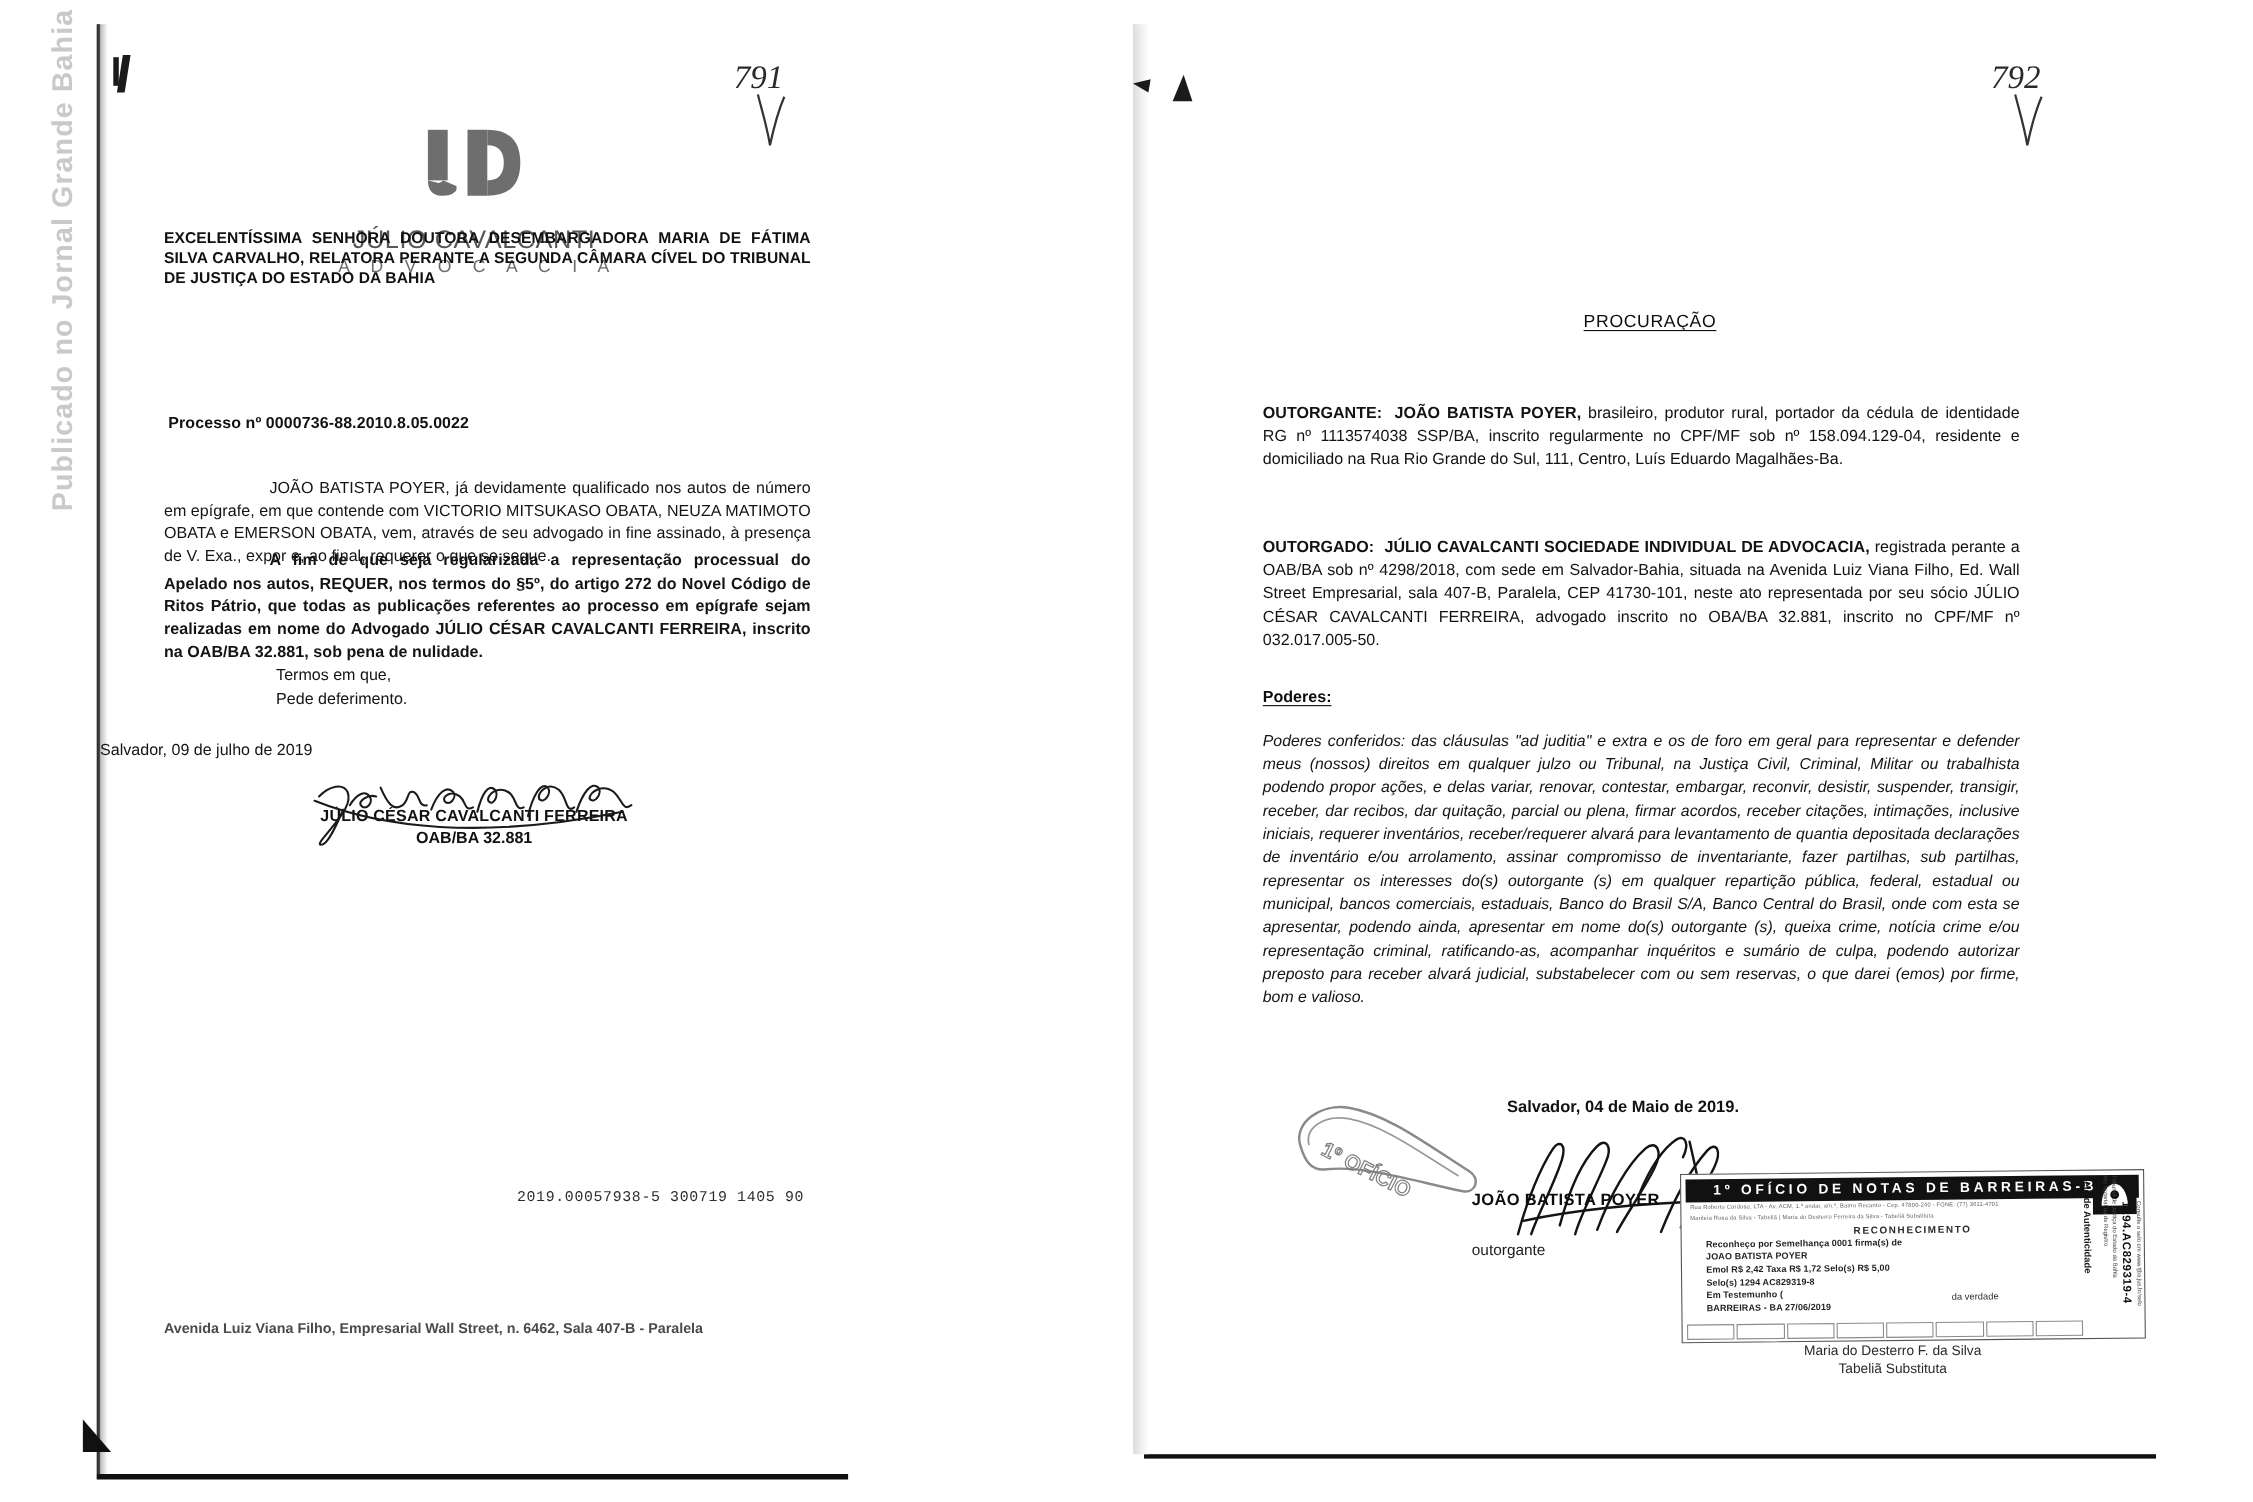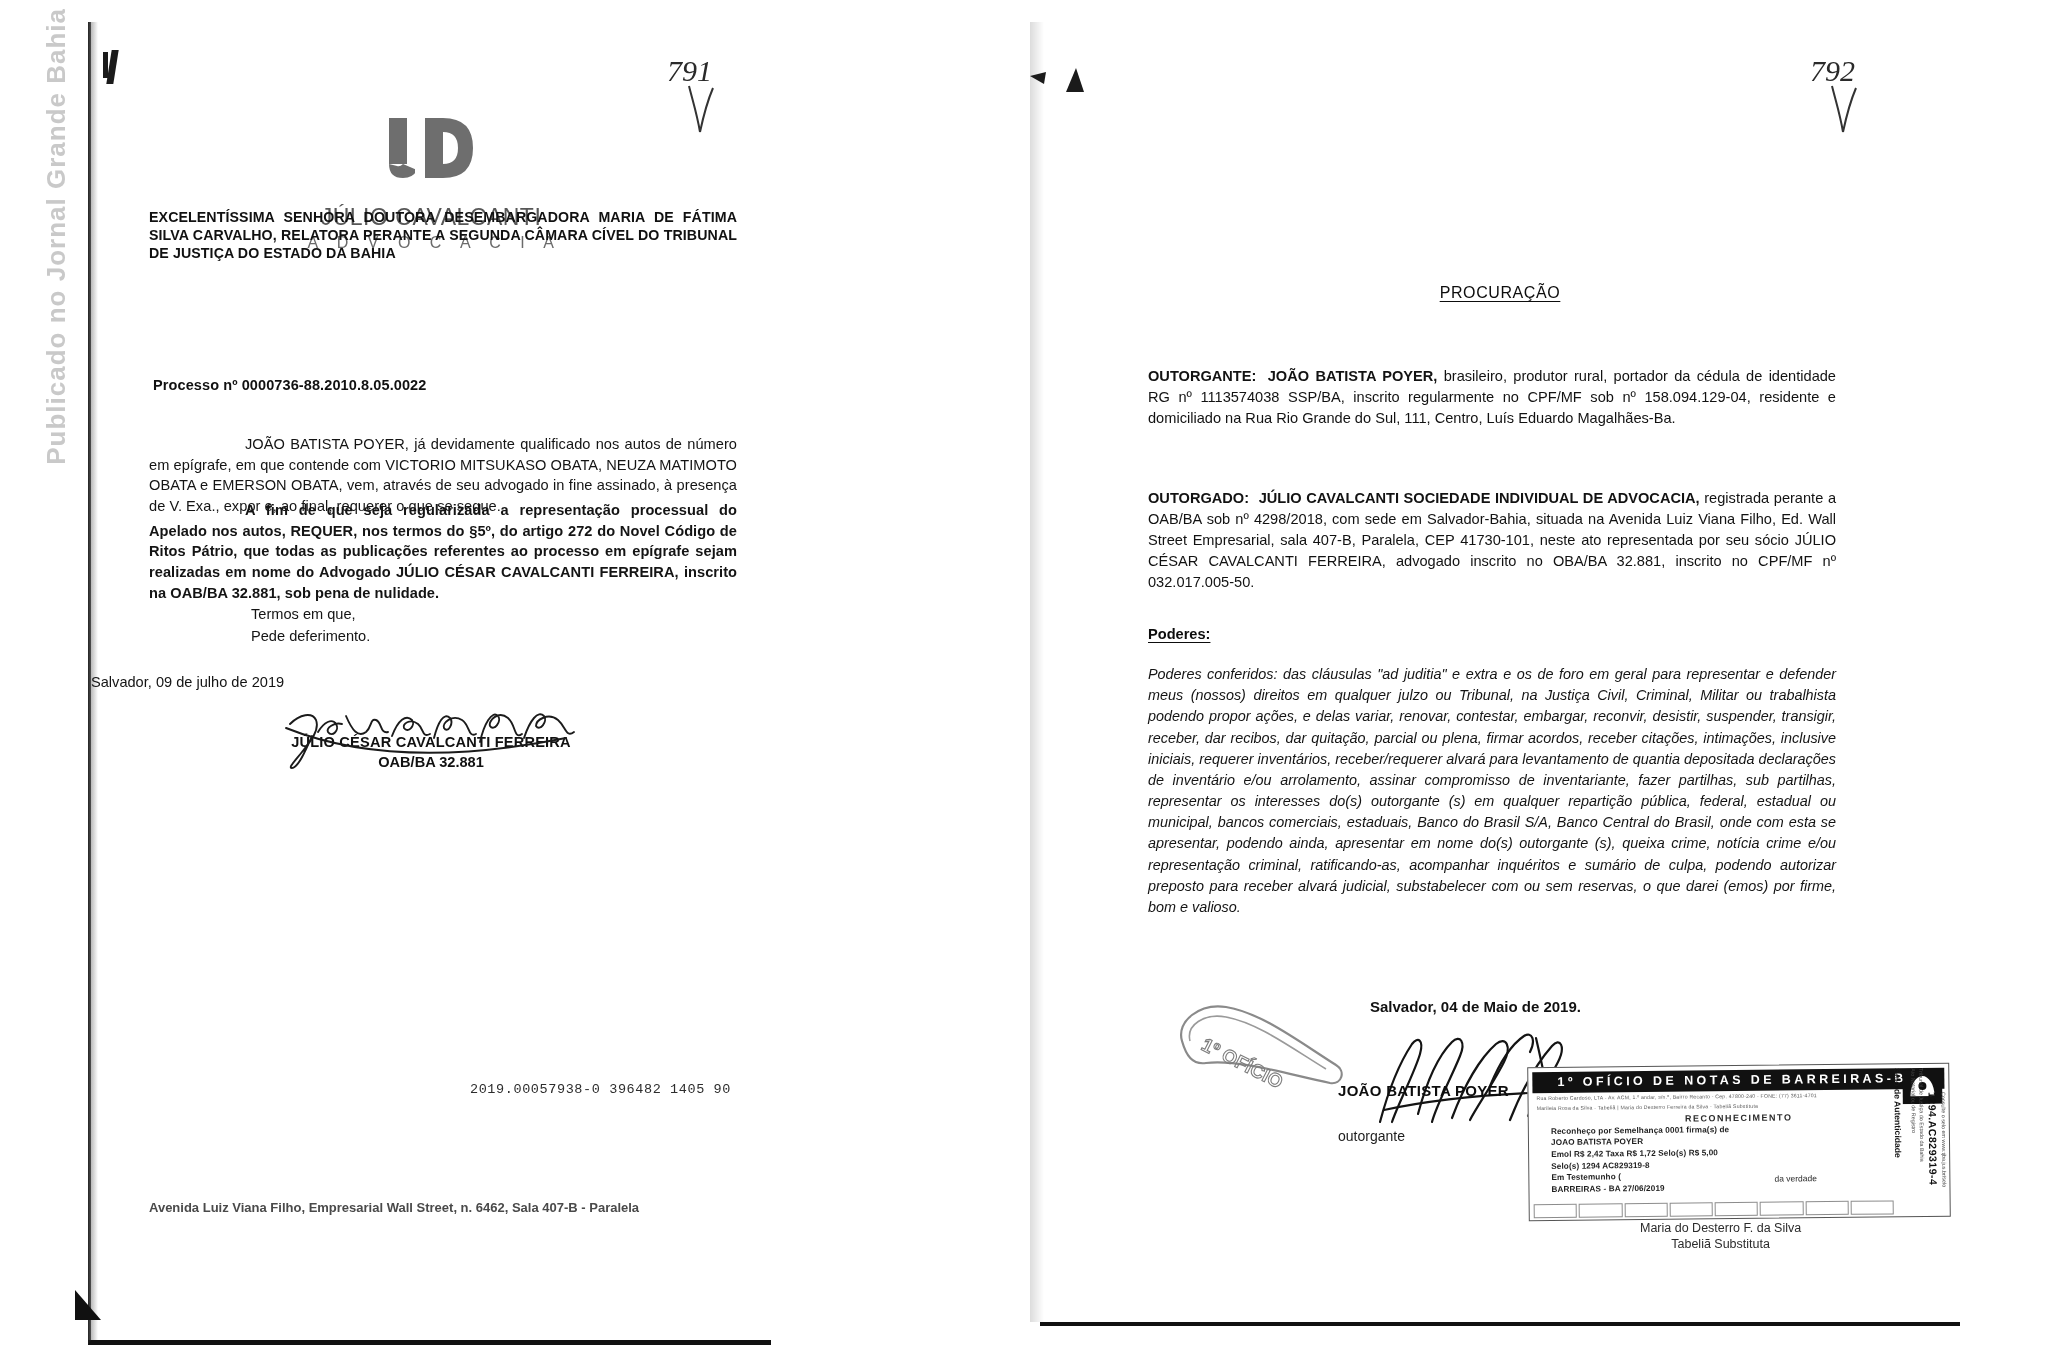--- a/index.html
+++ b/index.html
@@ -278,21 +278,21 @@
           <path d="M168 40 C172 24, 178 14, 184 20 C188 25, 182 36, 178 30 C176 25, 186 16, 196 22 C204 27, 202 40, 210 36"></path>
           <path d="M214 44 C218 26, 226 12, 232 18 C236 23, 228 34, 224 28 C222 23, 232 12, 242 20 C250 27, 248 42, 256 36"></path>
           <path d="M258 40 C264 22, 272 12, 278 18 C282 23, 274 34, 270 28 C270 22, 282 14, 292 22 C300 29, 300 40, 308 34"></path>
           <path d="M20 30 C80 54, 170 66, 300 40"></path>
         </g>
       </svg>
       <div class="sig-name">JÚLIO CÉSAR CAVALCANTI FERREIRA</div>
       <div class="sig-oab">OAB/BA 32.881</div>
     </div>
 
-    <div class="l-protocol">2019.00057938-0 396482 1405 90</div>
+    <div class="l-protocol">2019.00057938-5 300719 1405 90</div>
 
     <div class="l-footer">Avenida Luiz Viana Filho, Empresarial Wall Street, n. 6462, Sala 407-B - Paralela</div>
   </div>
 
   <div class="sheet sheet-right">
 
     <svg class="scan-mark" style="left:-10px;top:40px;" width="70" height="40" viewBox="0 0 70 40">
       <path d="M0 14 L16 10 L14 22 Z" fill="#1b1b1b"></path>
       <path d="M36 30 L46 6 L54 30 Z" fill="#1b1b1b"></path>
     </svg>

